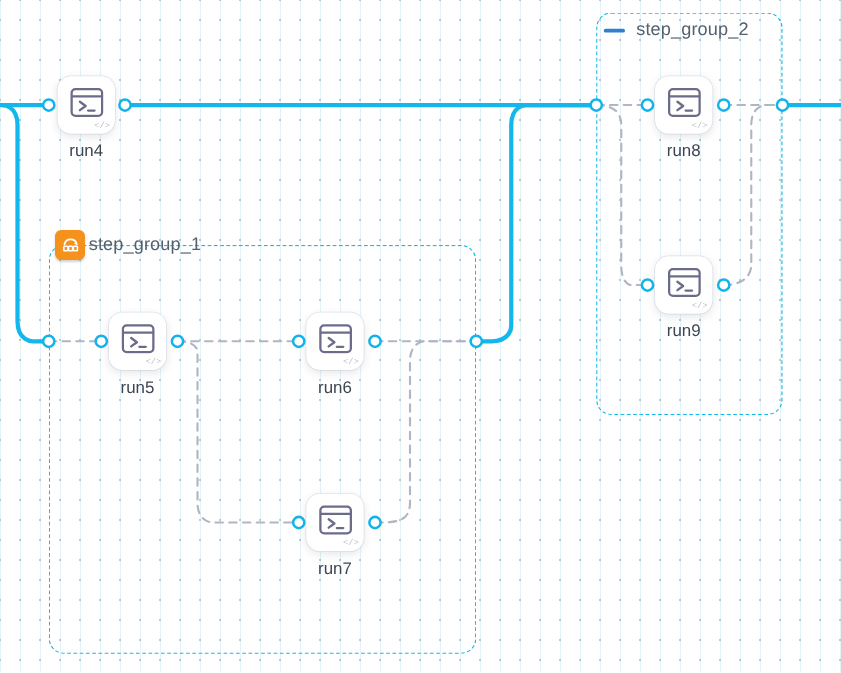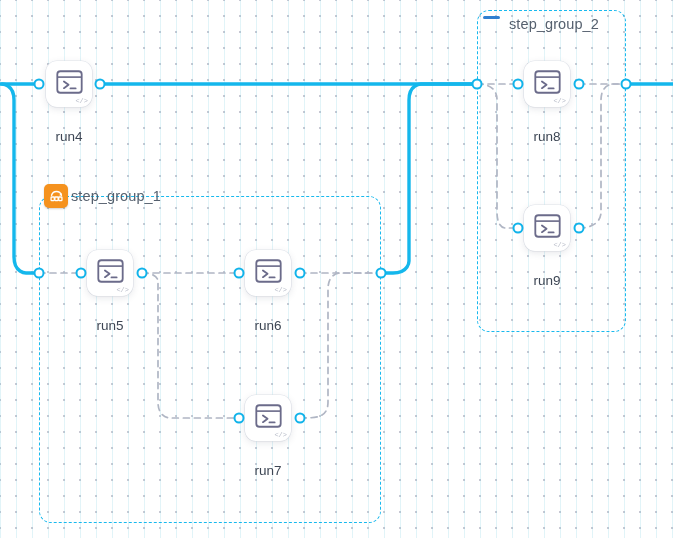--- a/index.html
+++ b/index.html
@@ -23,21 +23,21 @@
   
   .group{
     position:absolute;
     border:1.6px dashed #18b9ee;
     border-radius:12px;
     background:rgba(255,255,255,0.04);
     box-sizing:border-box;
   }
   .group-header{
     position:absolute;
-    display:flex;gap:9px;
+    display:flex;align-items:center;gap:9px;
     white-space:nowrap;
   }
   .collapse-bar{
     width:17px;height:3px;border-radius:2px;background:#2f7fd0;flex:none;
   }
   .group-title{
     font-size:14.5px;color:#55606e;letter-spacing:.1px;
   }
   .loop-badge{
     position:absolute;width:24px;height:24px;border-radius:5px;
@@ -66,21 +66,21 @@
     background:#ffffff;
     box-shadow:0 2px 7px rgba(60,70,90,.13), 0 0 0 .6px rgba(225,228,235,.85);
     display:flex;align-items:center;justify-content:center;
   }
   .code-glyph{
     position:absolute;right:4px;bottom:2px;
     font-family:"Liberation Mono","DejaVu Sans Mono",monospace;
     font-size:7px;color:#b9bdc9;line-height:1;
   }
   .node-label{
-    position:absolute;left:50%;top:68px;transform:translateX(-50%);
+    position:absolute;left:50%;top:52px;transform:translateX(-50%);
     font-size:13.5px;color:#3d4654;white-space:nowrap;
   }
 </style>
 </head>
 <body>
 
 <div id="canvas">
 
   <svg class="edges" viewBox="0 0 673 538" preserveAspectRatio="none">
     <g id="dashed-edges">

